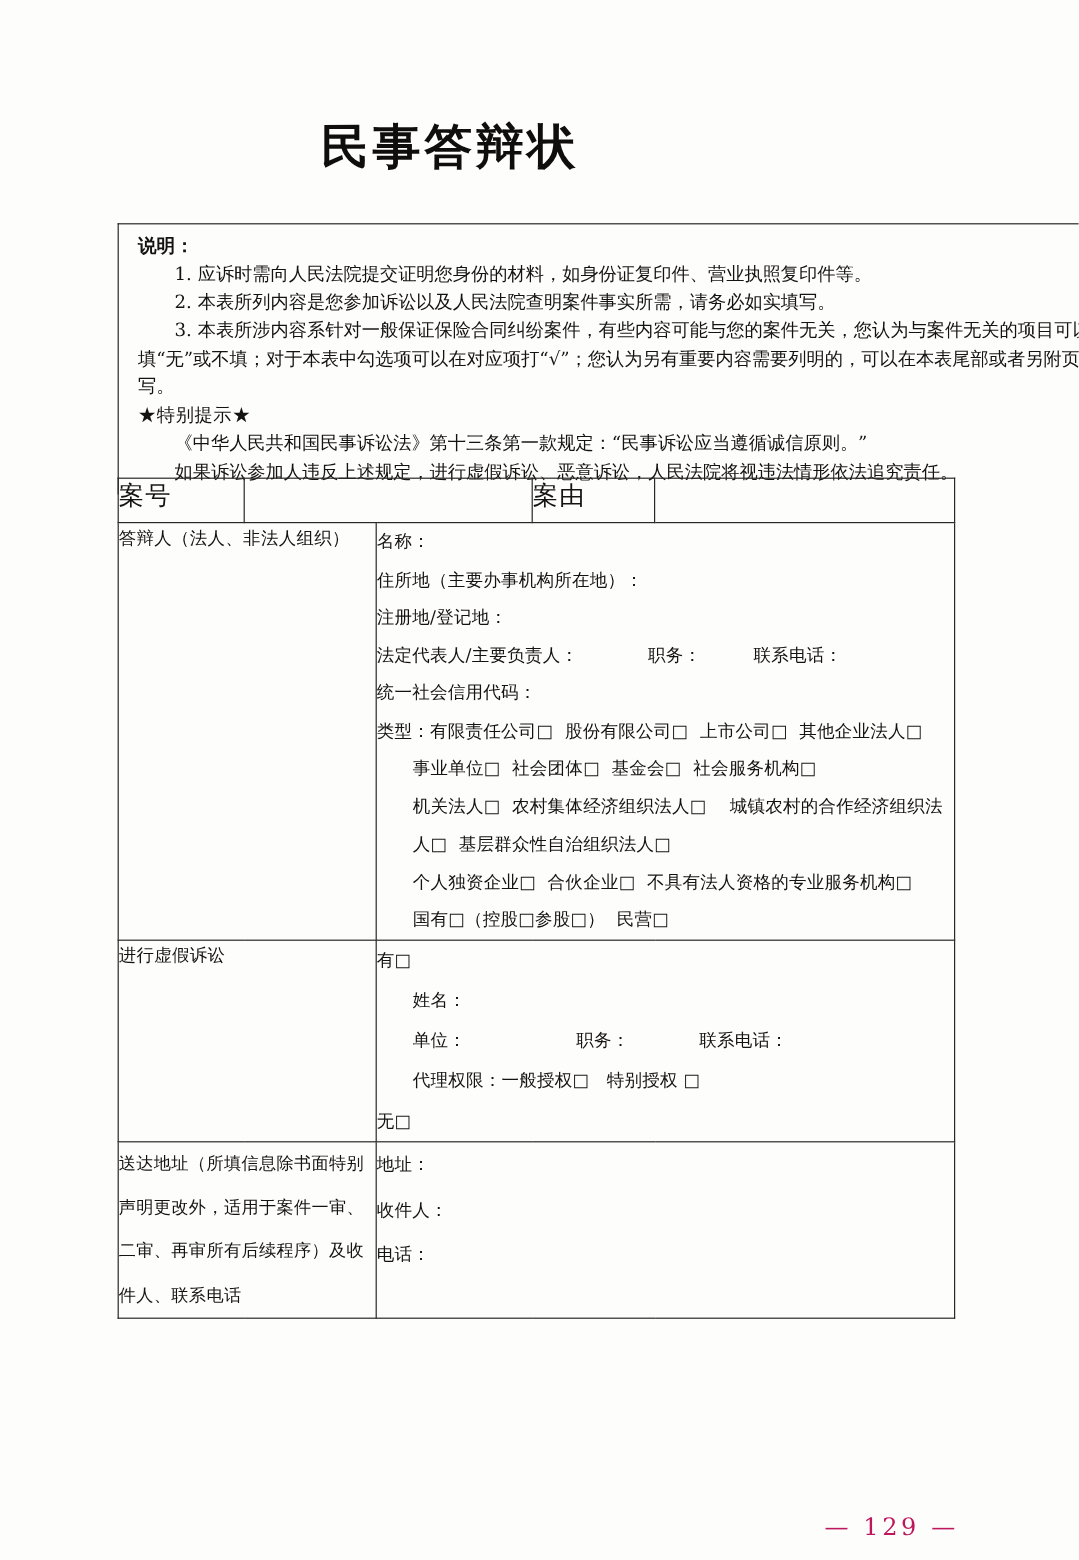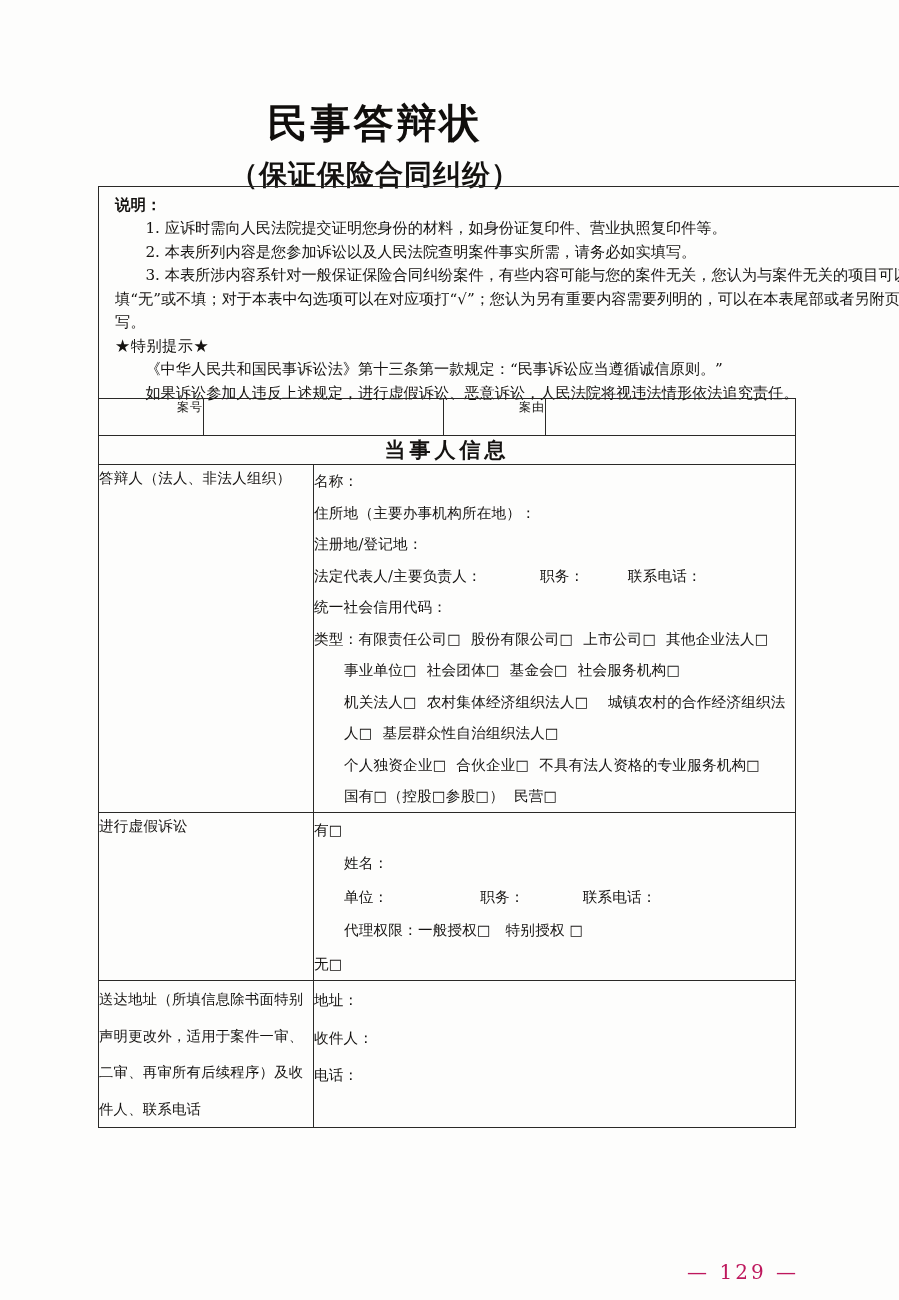--- a/index.html
+++ b/index.html
@@ -81,22 +81,22 @@
     font-family: "DejaVu Serif", "Liberation Serif", serif;
   }
   .form-table td {
     border: 1.4px solid #2a2927;
     vertical-align: top;
     padding: 0;
     color: #151311;
   }
 
   .case-label {
-    text-align: right;
-    font-size: 12px;
+    text-align: left;
+    font-size: 21px;
     padding: 7px 4px;
     vertical-align: middle;
     letter-spacing: 1px;
   }
   .case-value { height: 36px; }
 
   .section-head {
     text-align: center;
     font-size: 21px;
     font-weight: 700;
@@ -139,21 +139,20 @@
     font-family: "DejaVu Serif", "Liberation Serif", serif;
   }
 </style>
 </head>
 <body>
 
 <div class="page">
 
   <div class="title-block">
     <div class="doc-title">民事答辩状</div>
-    <div class="doc-subtitle">（保证保险合同纠纷）</div>
   </div>
 
   <div class="note-box">
     <div class="note-title">说明：</div>
     <div class="note-line note-indent">1. 应诉时需向人民法院提交证明您身份的材料，如身份证复印件、营业执照复印件等。</div>
     <div class="note-line note-indent">2. 本表所列内容是您参加诉讼以及人民法院查明案件事实所需，请务必如实填写。</div>
     <div class="note-line note-indent">3. 本表所涉内容系针对一般保证保险合同纠纷案件，有些内容可能与您的案件无关，您认为与案件无关的项目可以填“无”或不填；对于本表中勾选项可以在对应项打“√”；您认为另有重要内容需要列明的，可以在本表尾部或者另附页填写。</div>
     <div class="note-line note-star">★特别提示★</div>
     <div class="note-line note-indent">《中华人民共和国民事诉讼法》第十三条第一款规定：“民事诉讼应当遵循诚信原则。”</div>
     <div class="note-line note-indent">如果诉讼参加人违反上述规定，进行虚假诉讼、恶意诉讼，人民法院将视违法情形依法追究责任。</div>
@@ -169,23 +168,20 @@
     </colgroup>
 
     <tbody>
         <tr>
       <td class="case-label">案号</td>
       <td class="case-value" colspan="2"></td>
       <td class="case-label">案由</td>
       <td class="case-value"></td>
     </tr>
 
-    <tr>
-      <td class="section-head" colspan="5">当事人信息</td>
-    </tr>
 
     <tr>
       <td class="row-label" colspan="2">答辩人（法人、非法人组织）</td>
       <td class="field-list" colspan="3">
         <div class="ln">名称：</div>
         <div class="ln">住所地（主要办事机构所在地）：</div>
         <div class="ln">注册地/登记地：</div>
         <div class="ln">法定代表人/主要负责人：            职务：         联系电话：</div>
         <div class="ln">统一社会信用代码：</div>
         <div class="ln">类型：有限责任公司□  股份有限公司□  上市公司□  其他企业法人□</div>

